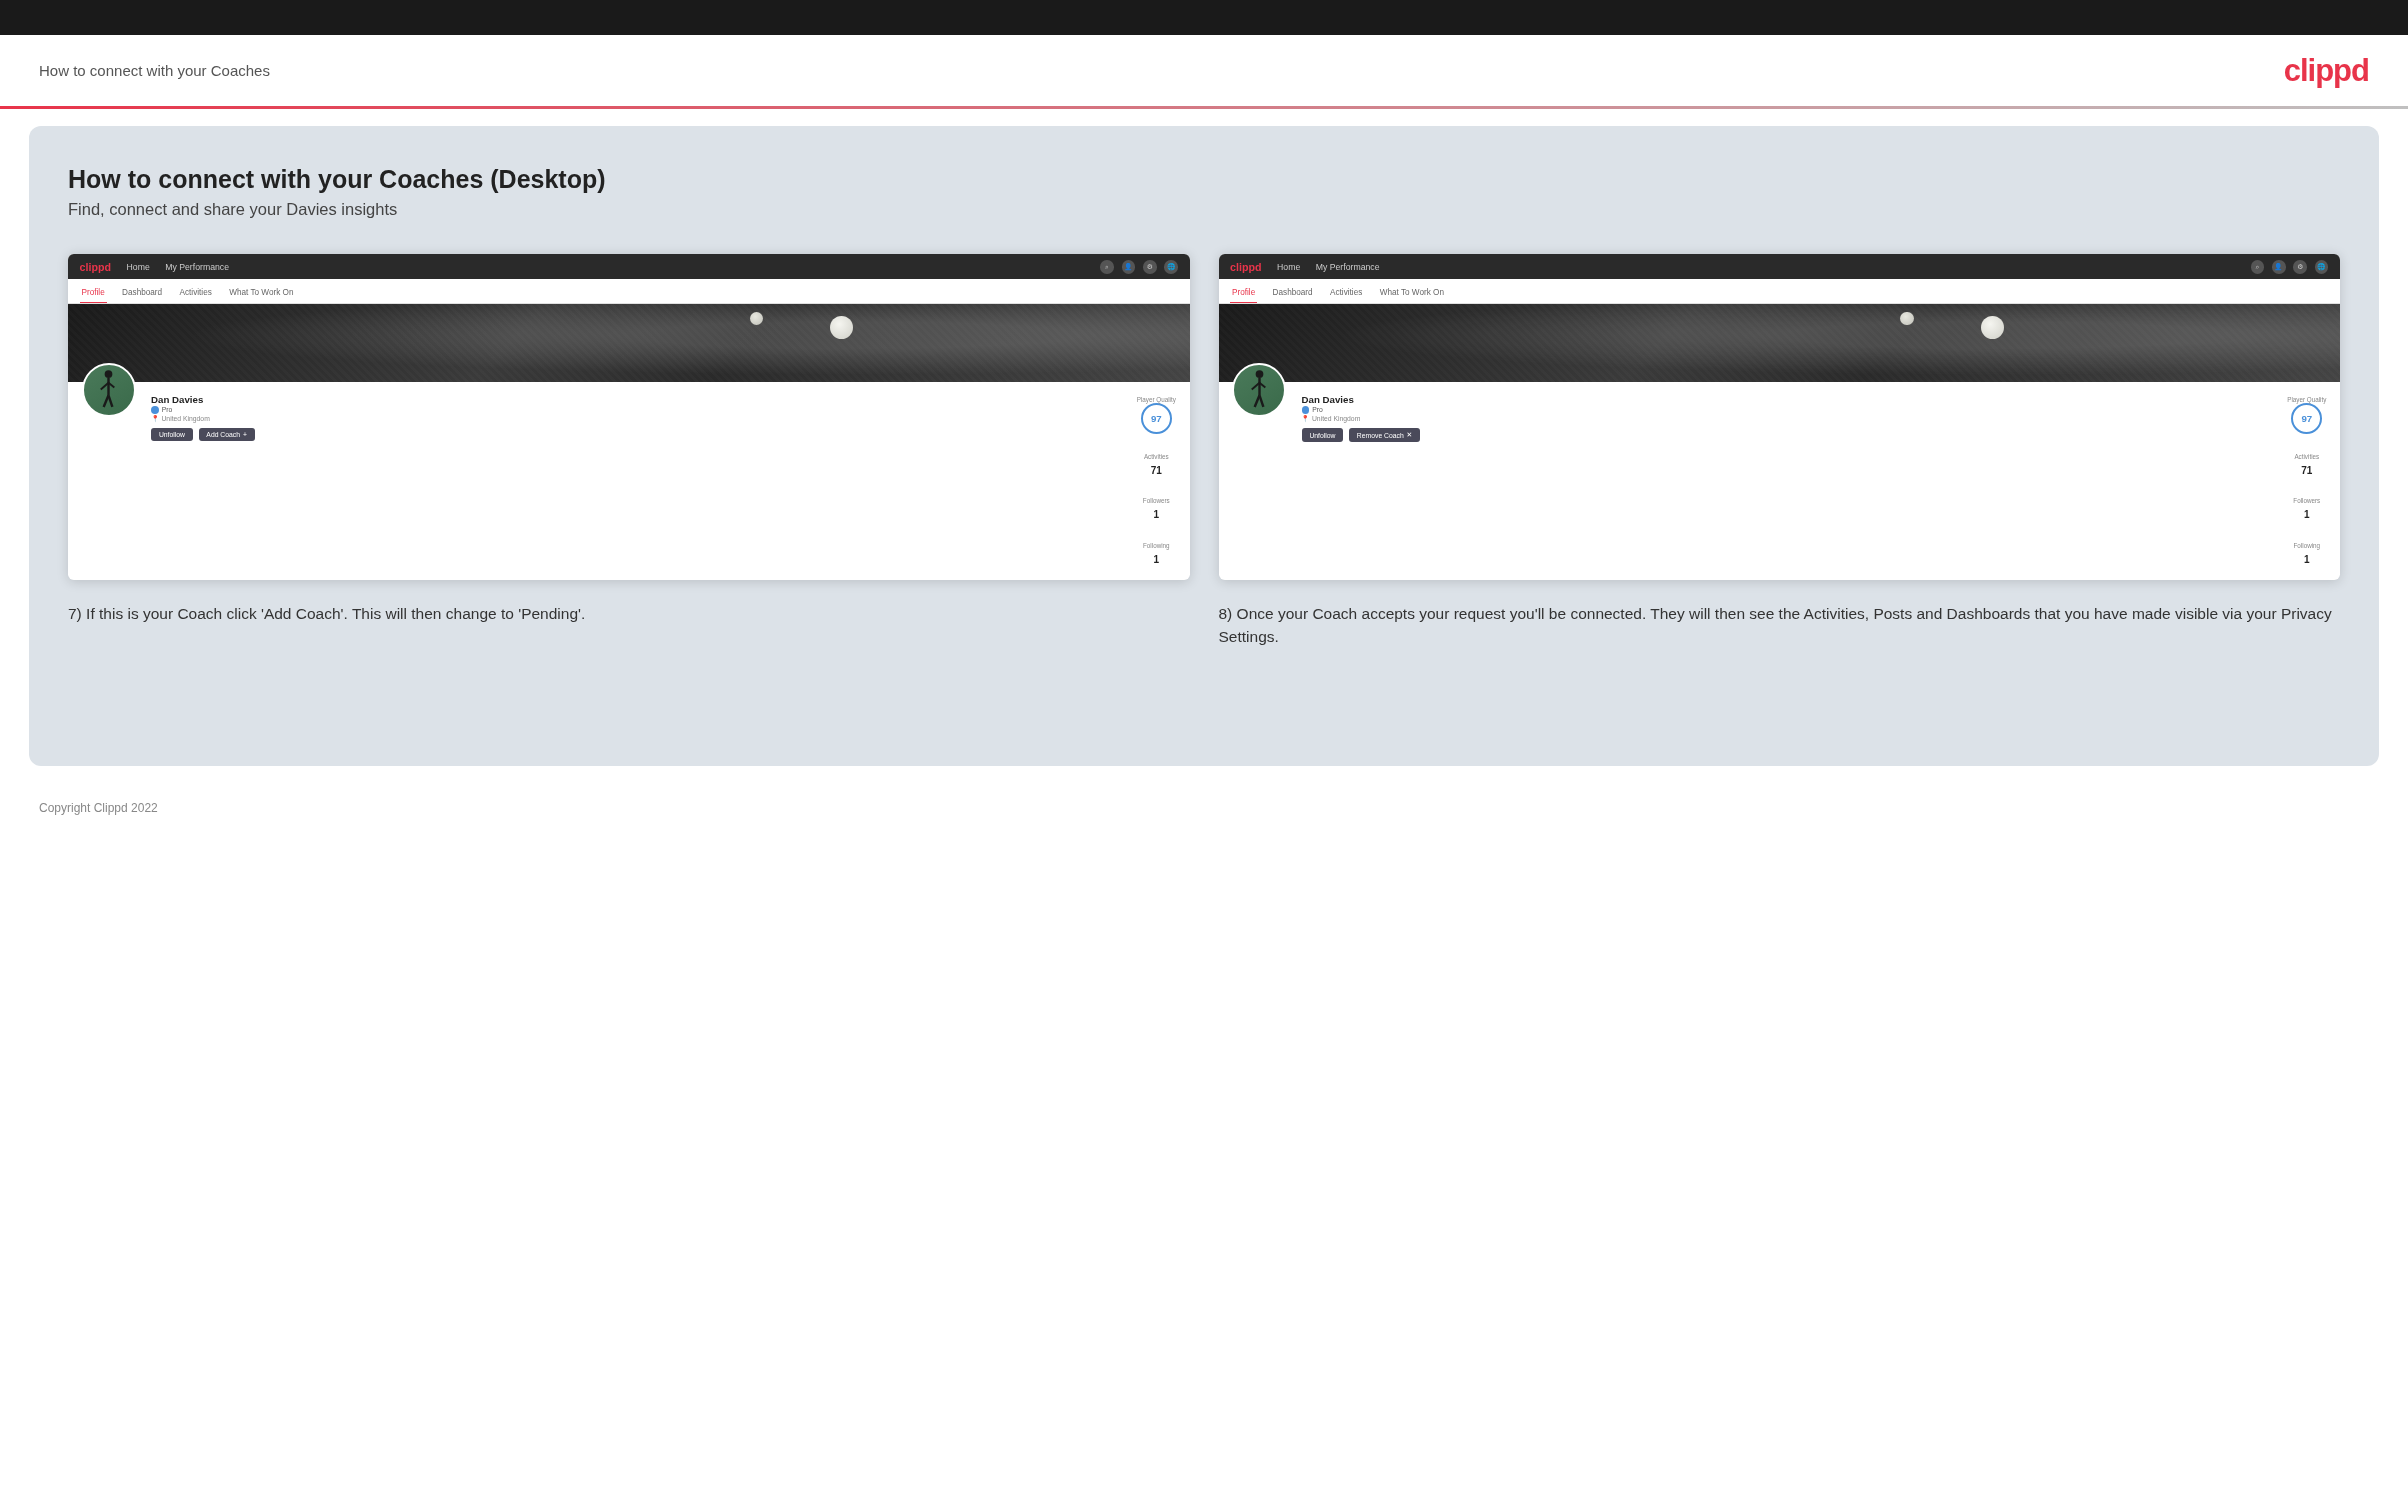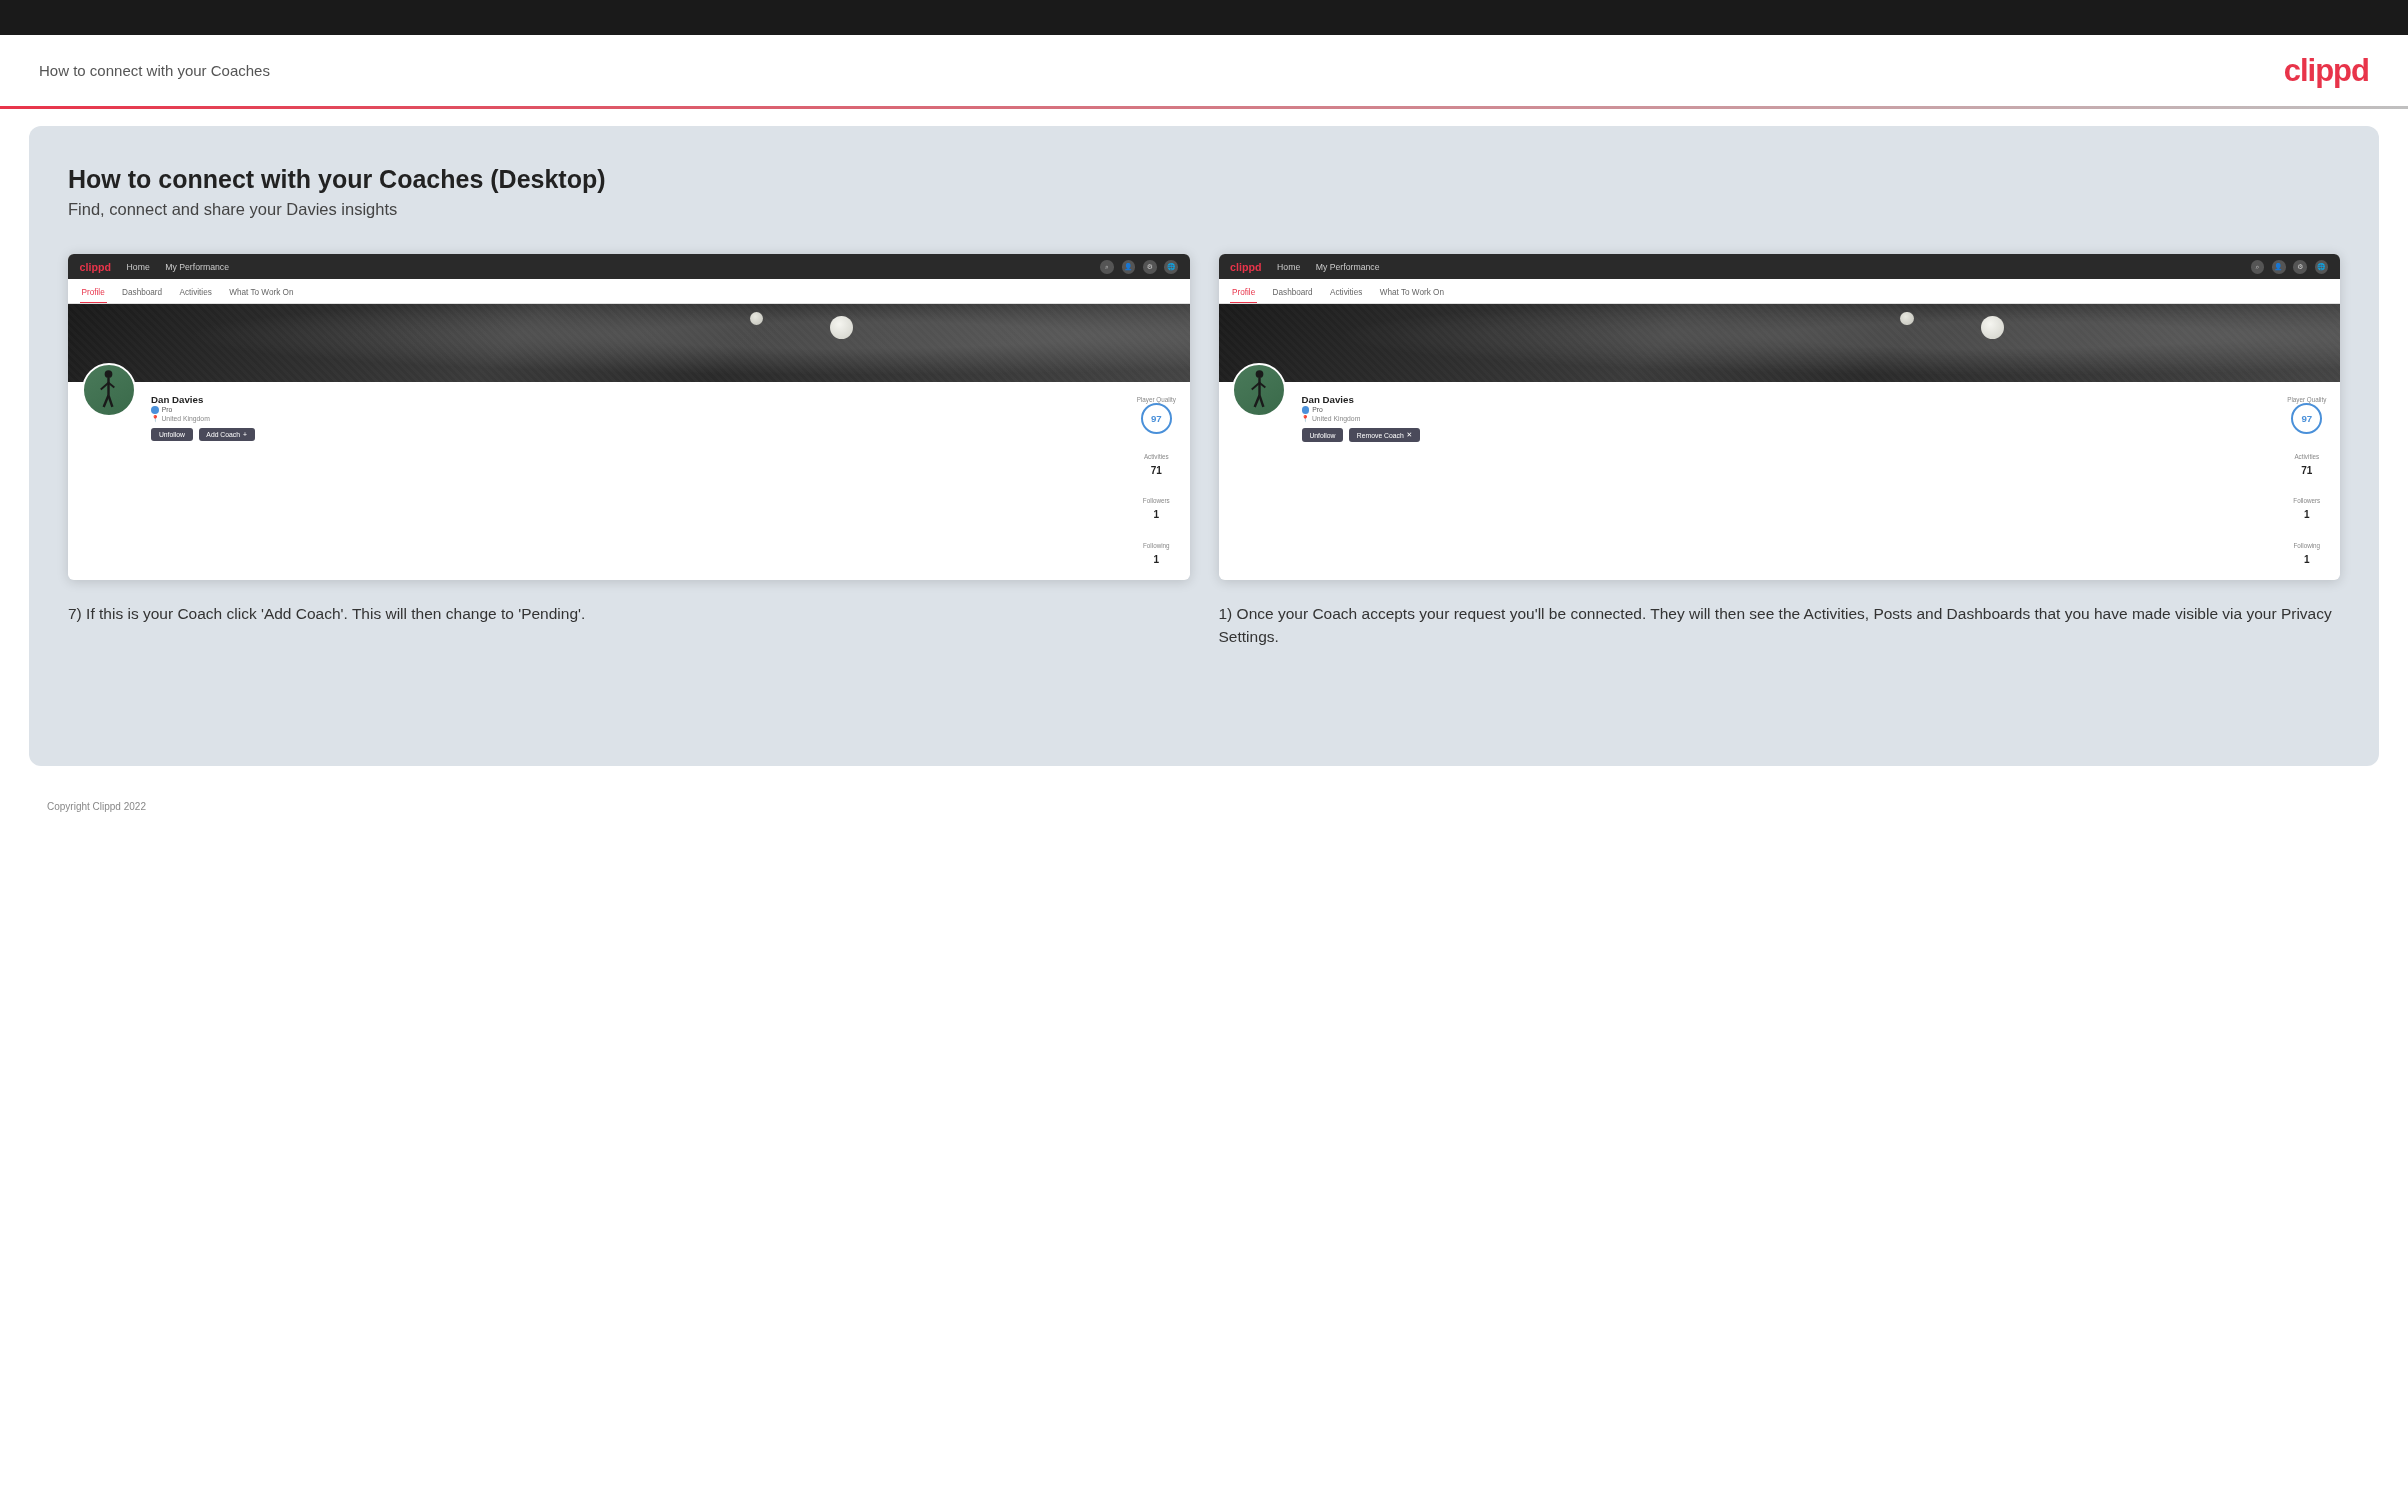--- a/index.html
+++ b/index.html
@@ -337,23 +337,22 @@
     .caption-text {
       font-size: 15.5px;
       color: #333;
       line-height: 1.5;
       font-weight: 400;
     }
 
     
     .footer {
       padding: 15.5px 39px;
-      font-size: 10px;
+      font-size: 12px;
       color: #888;
-      margin-left: 8px;
     }
 
     
     .mock-browser-2 .mock-nav {
       background: #2a2a2a;
     }
   </style>
 </head>
 <body>
 
@@ -536,21 +535,21 @@
               <span class="mock-stat-value">1</span>
             </div>
             <div class="mock-stat">
               <span class="mock-stat-label">Following</span>
               <span class="mock-stat-value">1</span>
             </div>
           </div>
         </div>
       </div>
 
-      <p class="caption-text">1) Once your Coach accepts your request you'll be connected. They will then see the Activities, Posts and Dashboards that you have made visible via your Privacy Settings.</p>
+      <p class="caption-text">8) Once your Coach accepts your request you'll be connected. They will then see the Activities, Posts and Dashboards that you have made visible via your Privacy Settings.</p>
     </div>
 
   </div>
 </div>
 
 <div class="footer">
   <span>Copyright Clippd 2022</span>
 </div>
 
 

